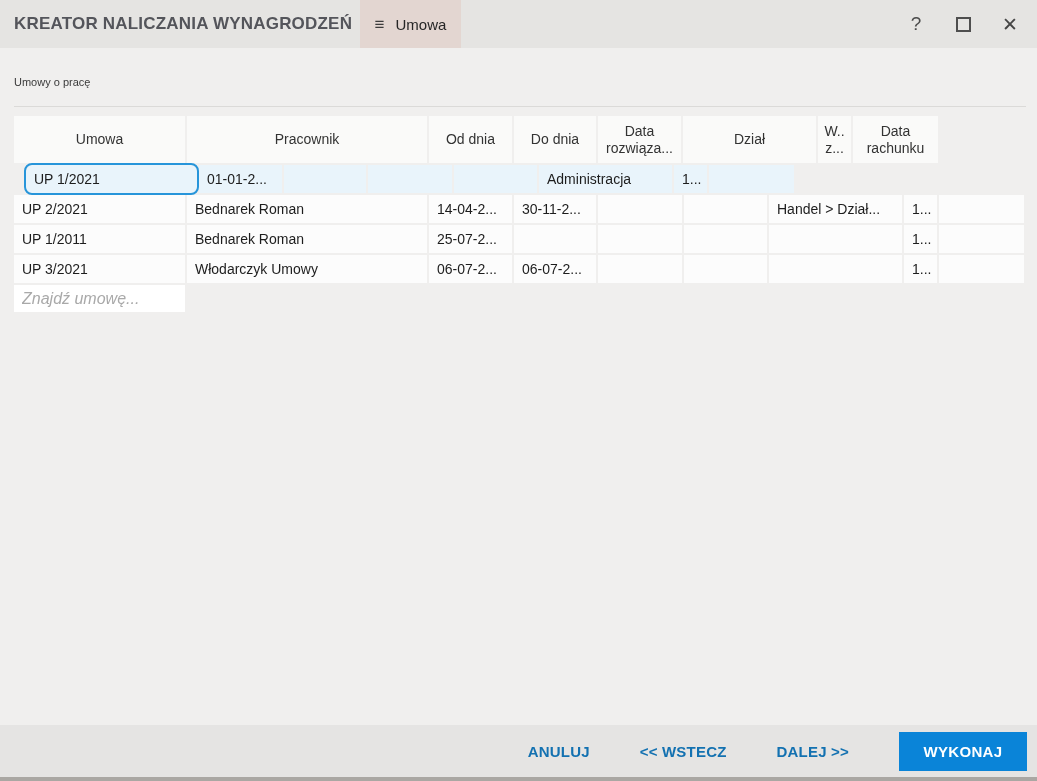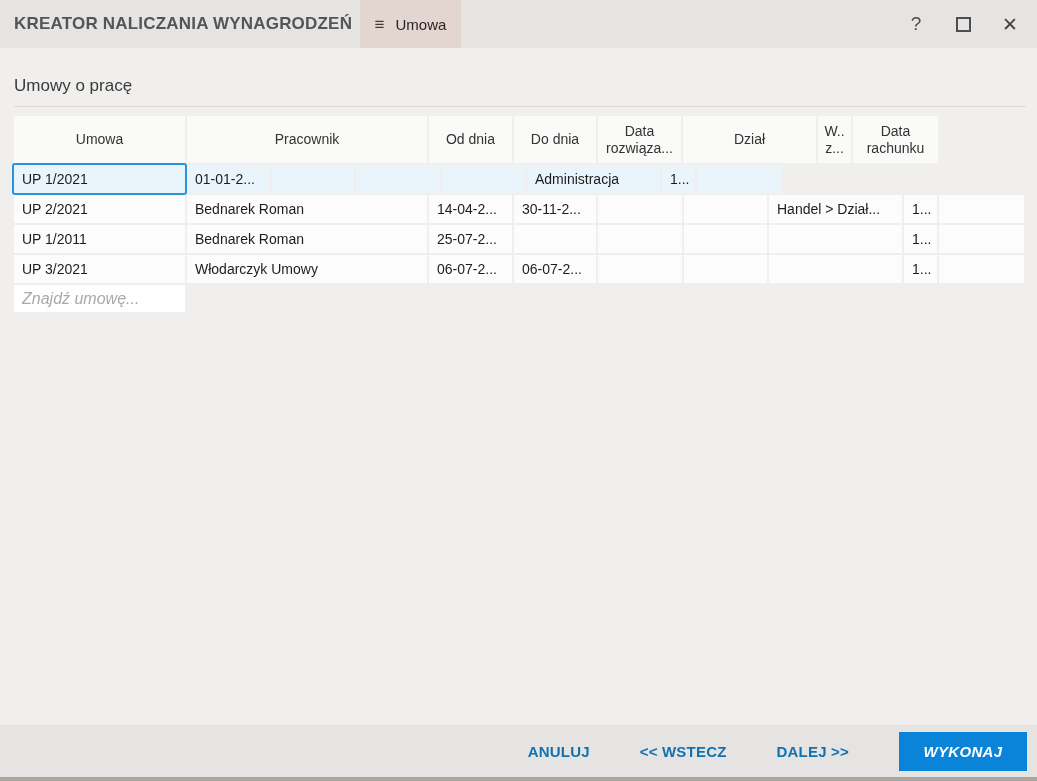--- a/index.html
+++ b/index.html
@@ -38,21 +38,21 @@
     display:flex; align-items:center; justify-content:center;
     width:20px; height:28px; cursor:pointer;
   }
   .help-glyph { font-size:19px; color:#4b4b4b; font-weight:400; }
   .maximize-box { width:15px; height:15px; border:2px solid #4e4e4e; background:transparent; }
   .close-glyph { font-size:19px; color:#454545; }
 
   
   .section-title {
     position:absolute; left:14px; top:76px;
-    font-size:17px; color:#3a3a3a;
+    font-size:11px; color:#3a3a3a;
   }
   .divider {
     position:absolute; left:14px; top:106px; width:1012px; height:1px;
     background:#dbdad8;
   }
 
   
   .grid { position:absolute; left:14px; top:116px; }
   .trow { display:flex; gap:2px; margin-bottom:2px; }
   .hcell {
@@ -68,21 +68,21 @@
     display:flex; align-items:center;
     padding:0 8px;
     white-space:nowrap; overflow:hidden;
     cursor:default;
   }
   .w0{width:171px} .w1{width:240px} .w2{width:83px} .w3{width:82px}
   .w4{width:84px} .w5{width:83px} .w6{width:133px} .w7{width:33px} .w8{width:85px}
   .row-selected .dcell { background:#e9f4fb; }
   .cell-focused {
     outline:2px solid #2795da; outline-offset:0;
-    position:relative; z-index:2; border-radius:1px;
+    position:relative; z-index:2; border-radius:6px;margin-left:12px;
   }
   .filter-row { display:flex; margin-top:1px; }
   .filter-input {
     width:171px; height:27px; border:none; outline:none;
     background:#ffffff; padding:0 8px;
     font-family:"Liberation Sans", sans-serif; font-size:16px; color:#333;
   }
   .filter-input::placeholder { color:#a9a9a9; font-style:italic; }
 
   
@@ -97,21 +97,20 @@
     font-size:15px; font-weight:bold; color:#1371b1;
     padding:0; margin-right:50px; letter-spacing:.2px;
   }
   .primary-btn {
     border:none; cursor:pointer;
     width:128px; height:39px;
     background:#0a84d8; color:#ffffff;
     font-family:"Liberation Sans", sans-serif;
     font-size:15px; font-weight:bold; letter-spacing:.3px;
     margin-right:10px;
-    font-style:italic;
   }
   .bottom-strip {
     position:absolute; left:0; bottom:0; width:1037px; height:4px;
     background:#aaa7a3;
   }
 </style>
 </head>
 <body>
 
 <div class="titlebar">

